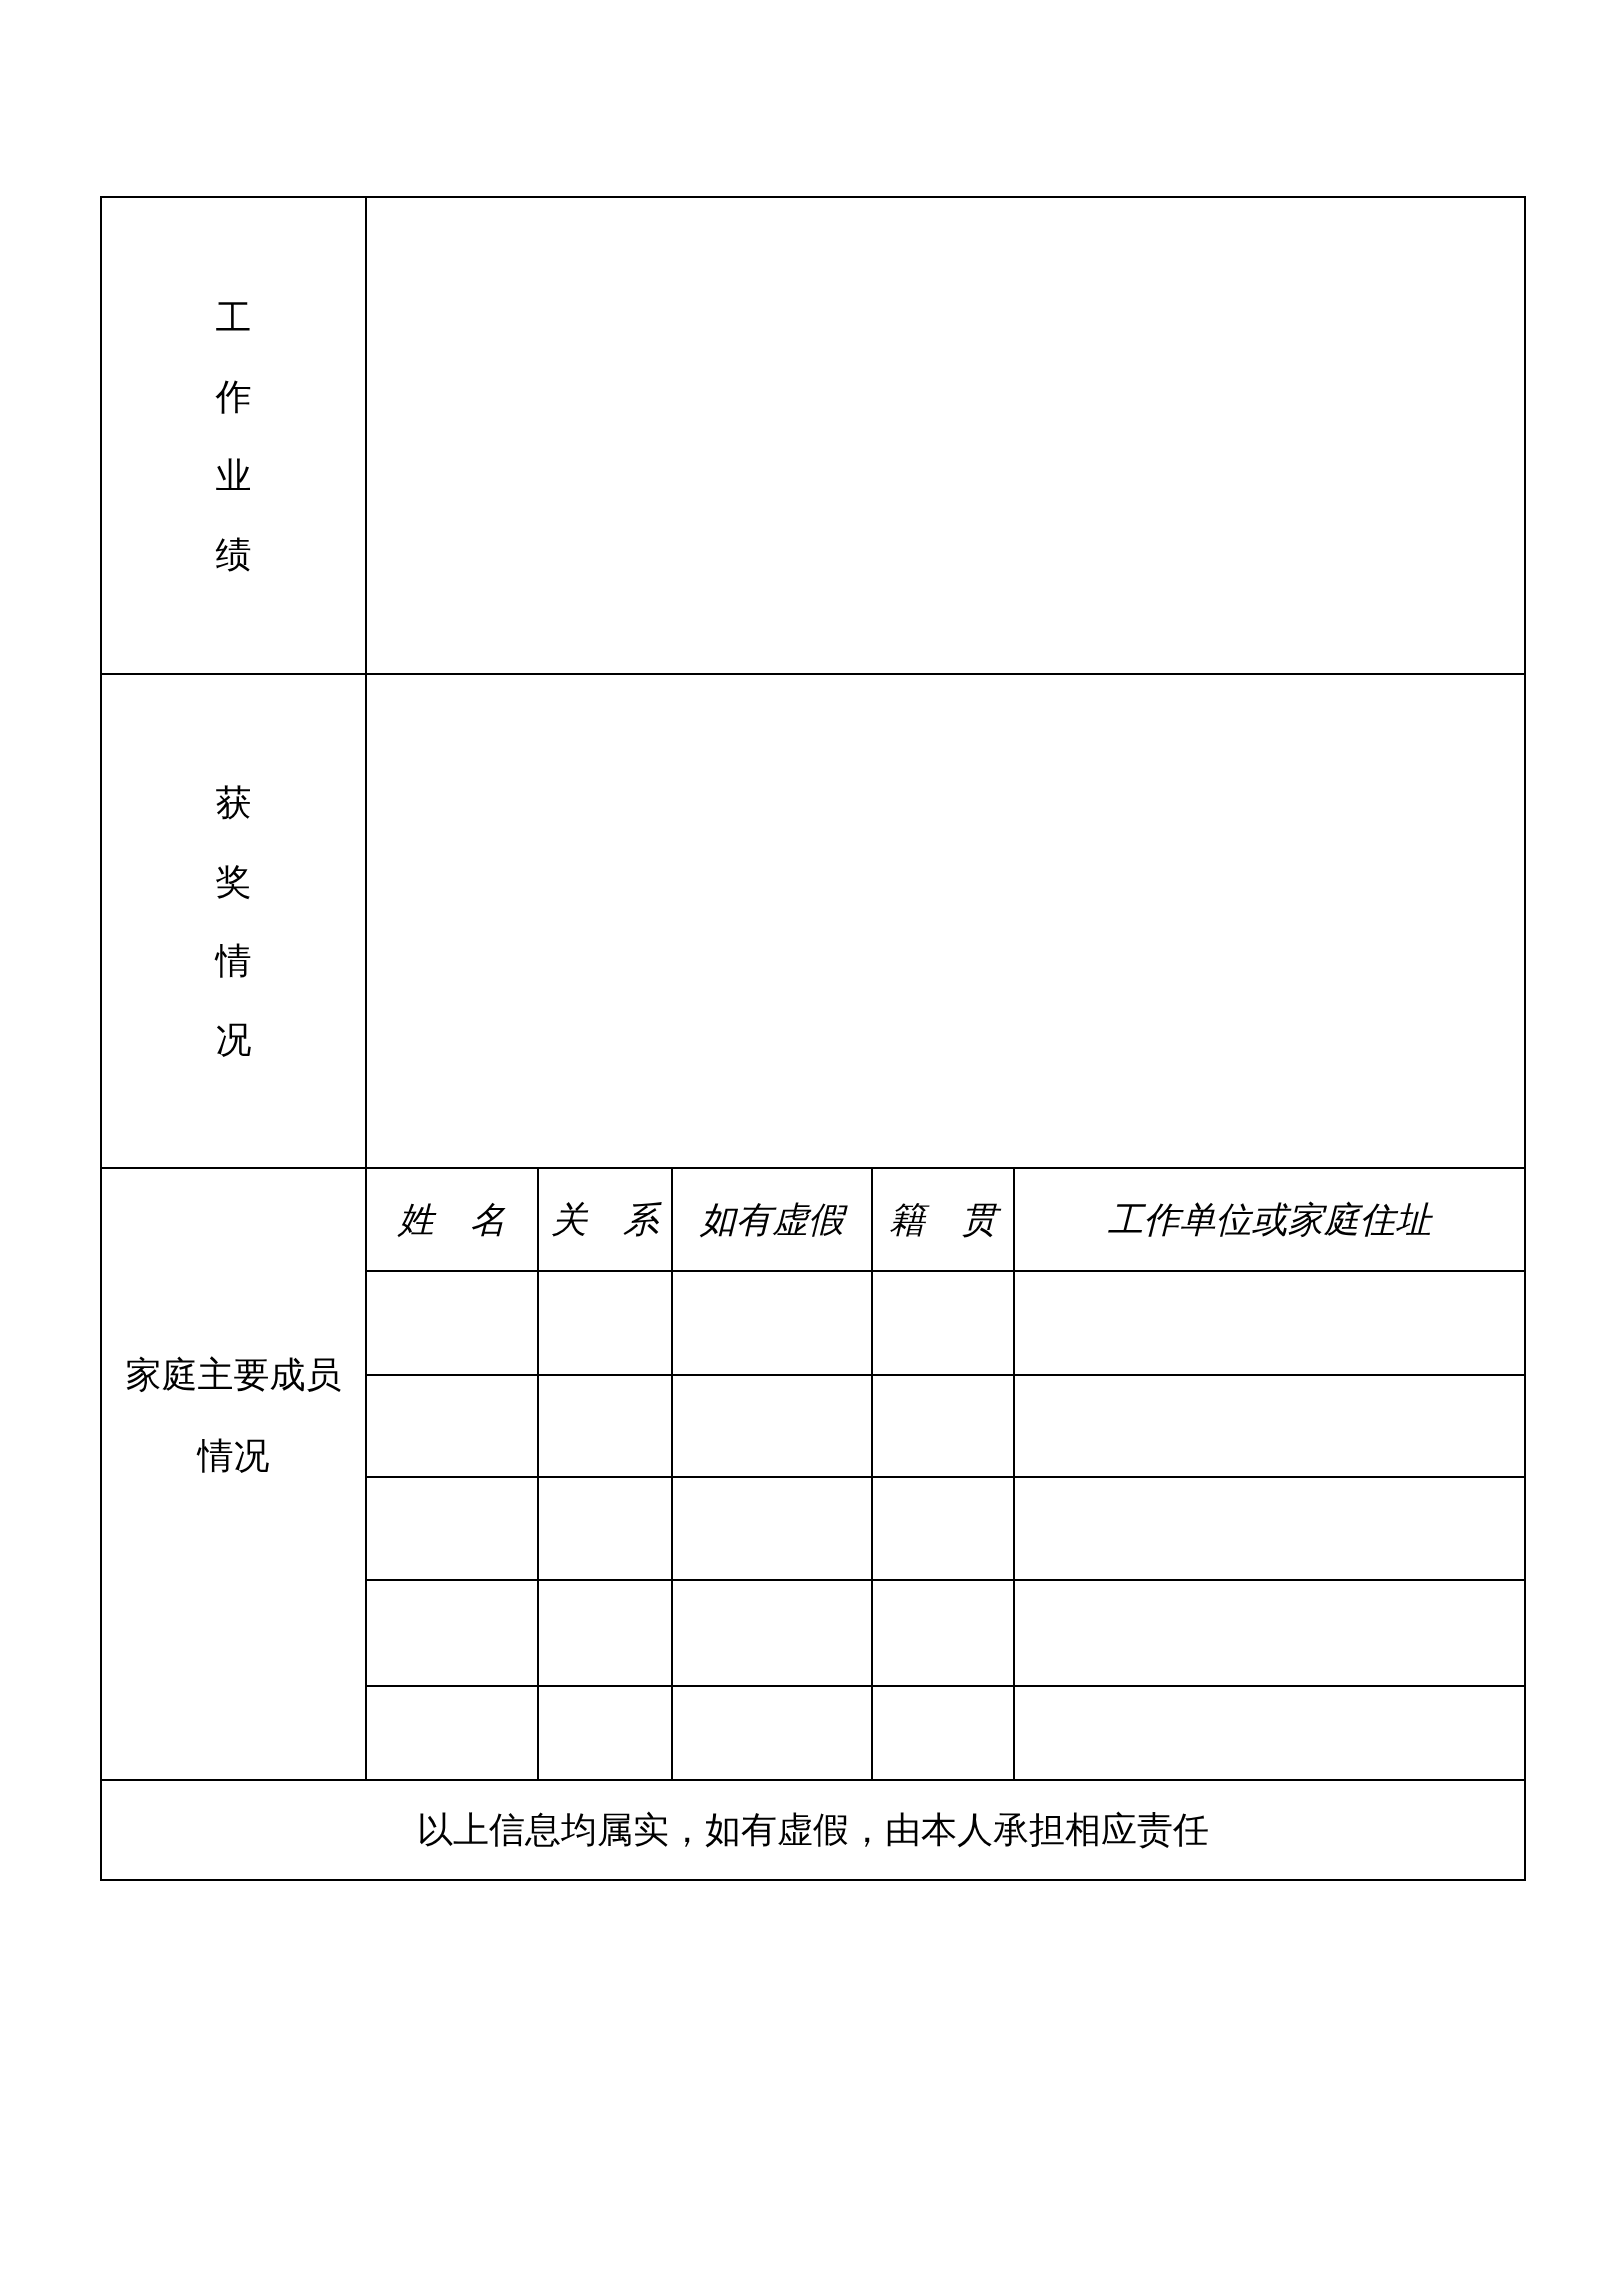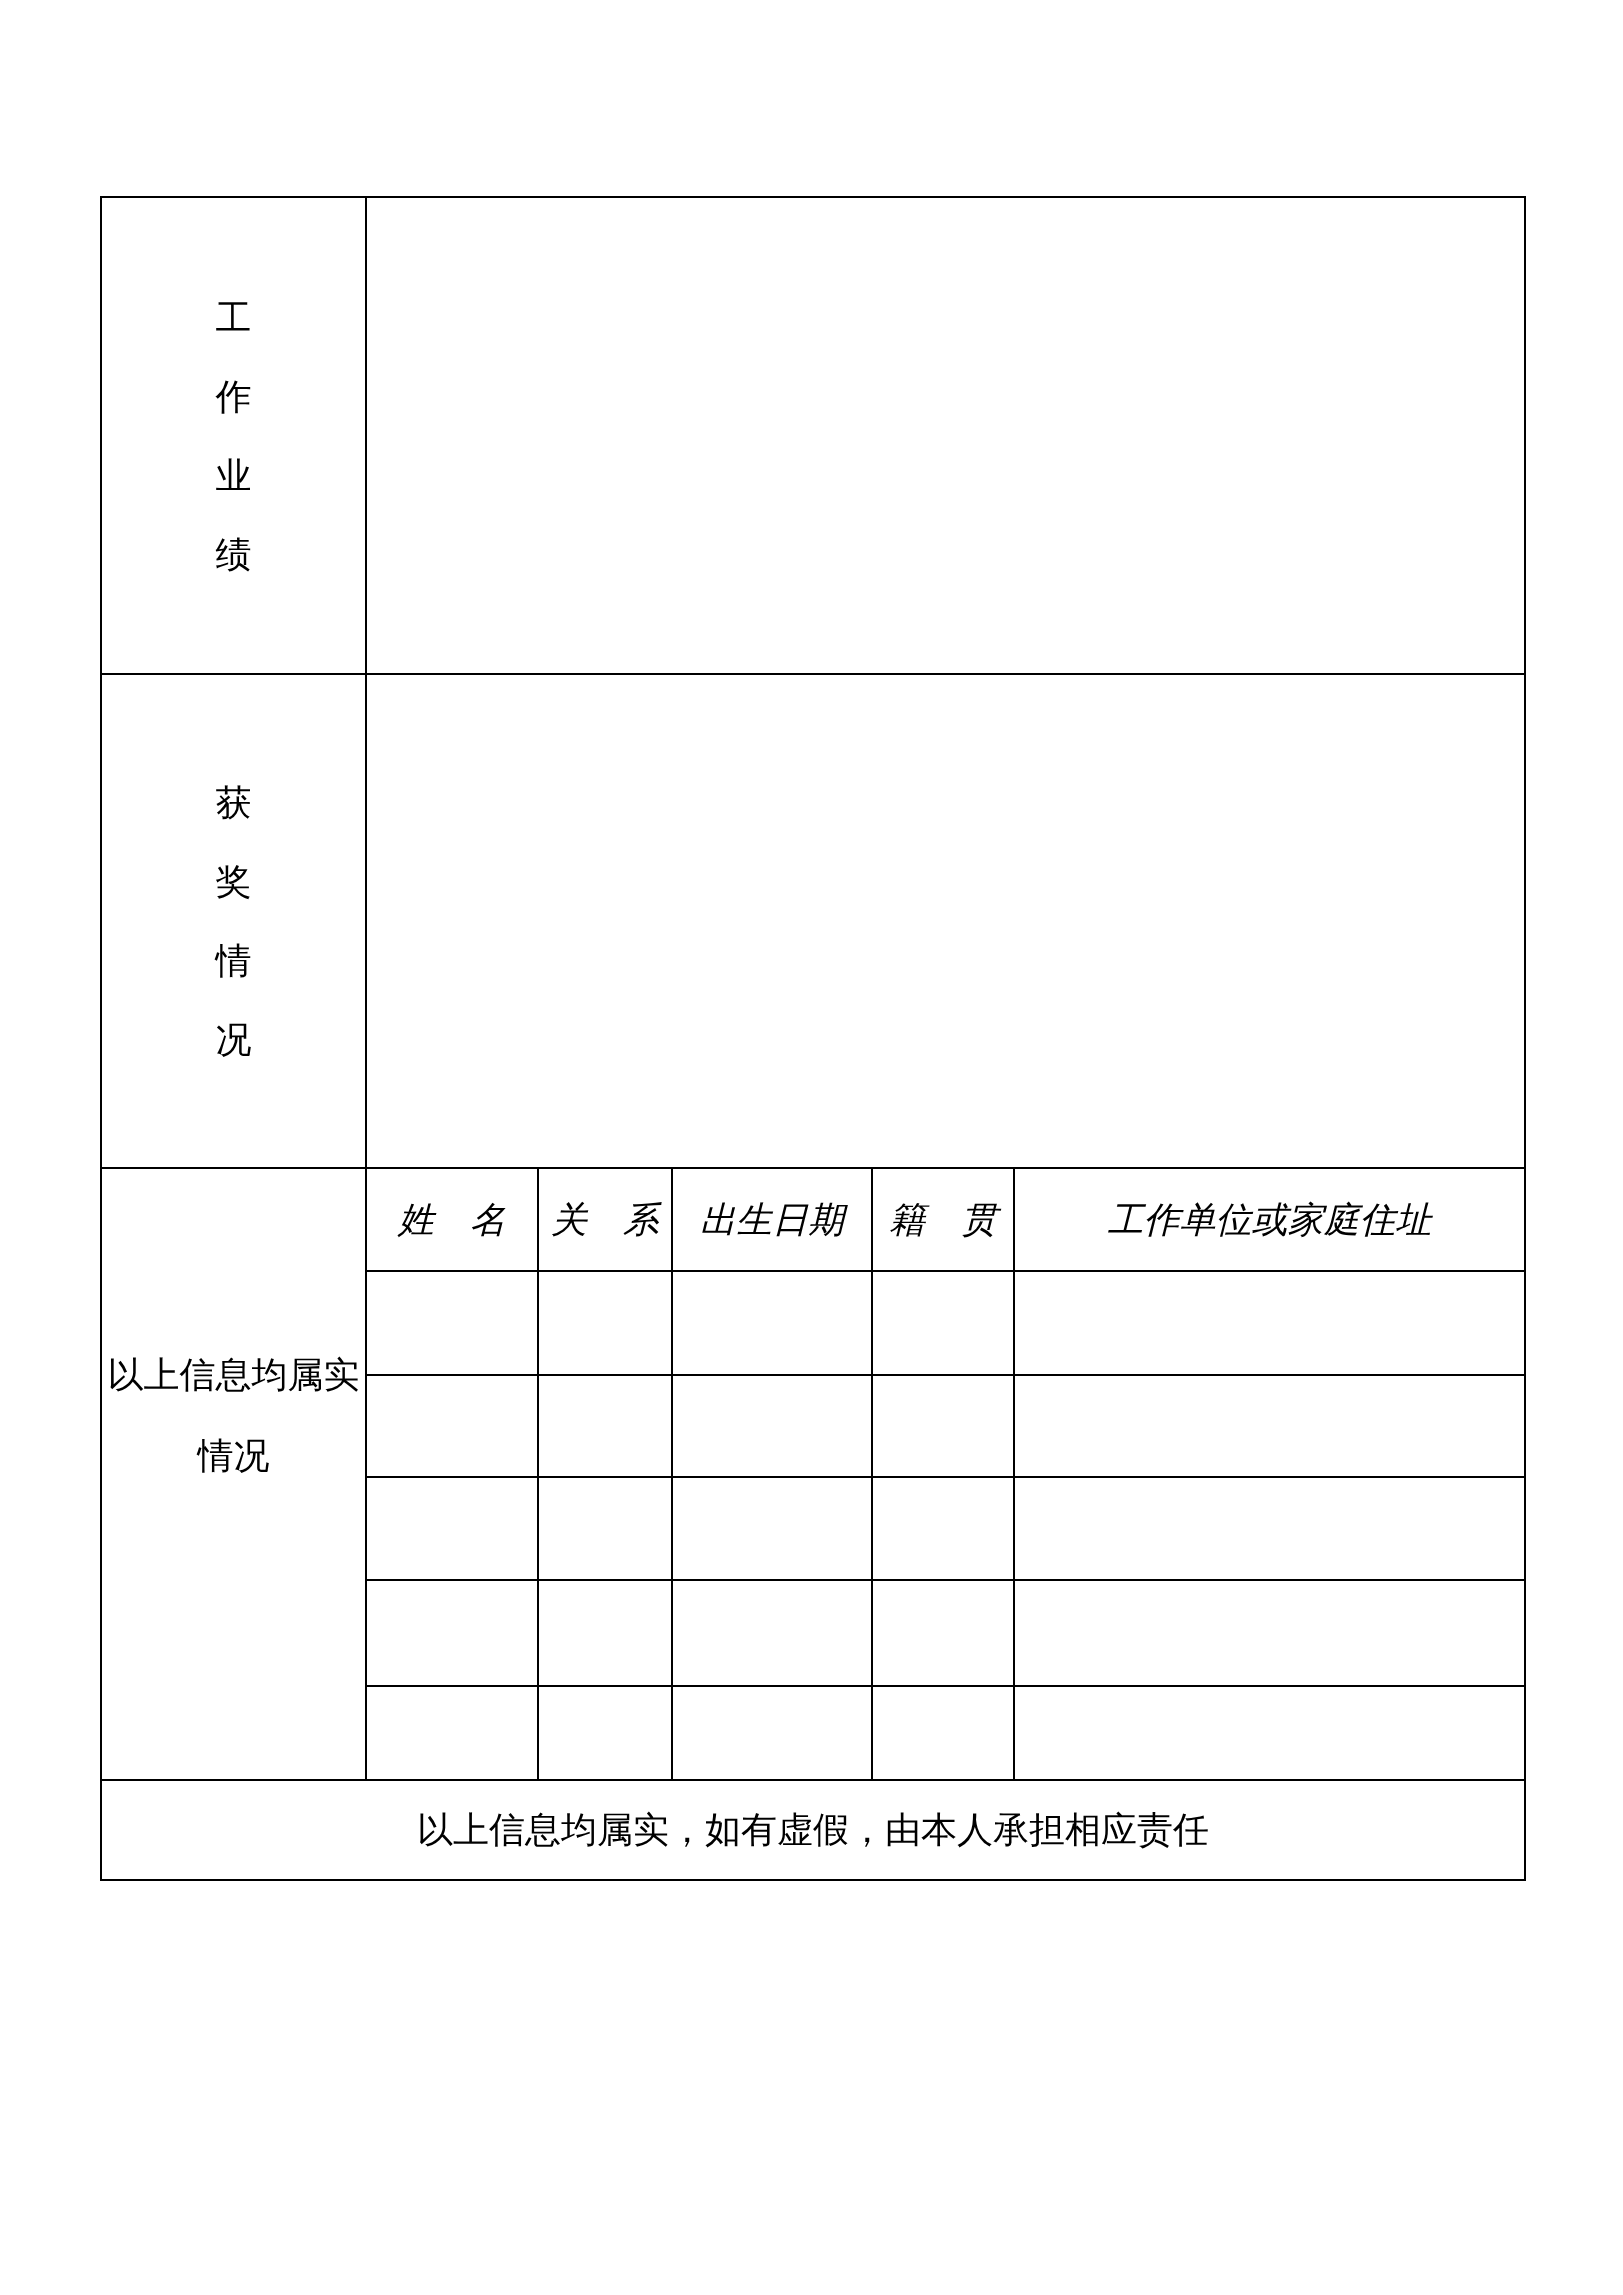--- a/index.html
+++ b/index.html
@@ -93,31 +93,31 @@
         <div class="vlabel">获
 奖
 情
 况</div>
       </td>
       <td colspan="5"></td>
     </tr>
 
     <tr class="r-famhdr">
       <td rowspan="6">
-        <div class="family-label-text">以上信息均属实
+        <div class="family-label-text">家庭主要成员
 情况</div>
       </td>
       <td>
         <span class="hdr-text">姓　名</span>
       </td>
       <td>
         <span class="hdr-text">关　系</span>
       </td>
       <td>
-        <span class="hdr-text">出生日期</span>
+        <span class="hdr-text">如有虚假</span>
       </td>
       <td>
         <span class="hdr-text">籍　贯</span>
       </td>
       <td>
         <span class="hdr-text">工作单位或家庭住址</span>
       </td>
     </tr>
 
     <tr class="r-fam1">

